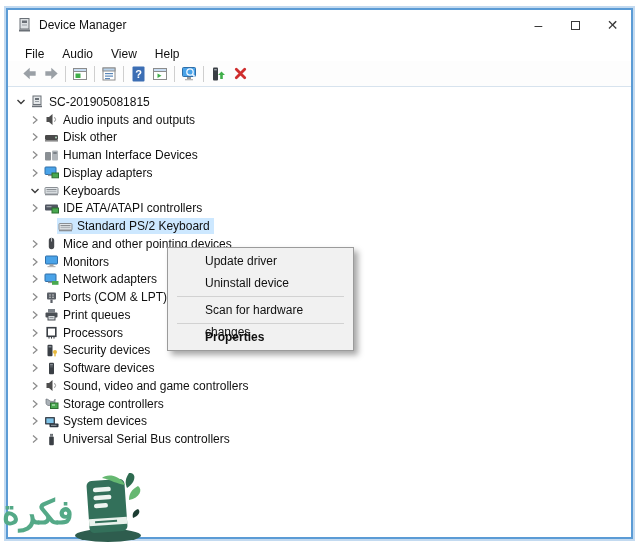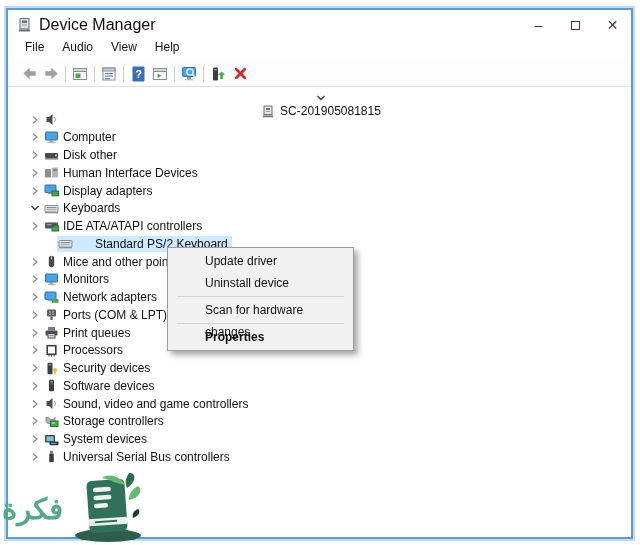--- a/index.html
+++ b/index.html
@@ -6,56 +6,56 @@
   html,body { width:640px; height:545px; background:#fff; overflow:hidden;
     font-family:"Liberation Sans", sans-serif; color:#101010; }
   .stage { position:absolute; inset:0; width:640px; height:545px; background:#fff; }
 
   
   .window { position:absolute; left:6px; top:8px; width:627px; height:531px;
     background:#fff; border:2px solid #5b9bd5; box-shadow:0 0 0 2px rgba(123,174,222,.45); }
 
   .titlebar { height:30px; display:flex; align-items:center; padding-left:9px; background:#fff; }
   .title-icon { width:16px; height:16px; display:inline-flex; }
-  .title-text { margin-left:6px; font-size:16px; }
+  .title-text { margin-left:6px; font-size:12px; }
   .controls { margin-left:auto; display:flex; height:100%; }
   .ctrl { width:37px; height:100%; display:flex; align-items:center; justify-content:center;
     font-size:14px; color:#3a3a3a; }
   .max-box { width:9px; height:9px; border:1px solid #3a3a3a; display:inline-block; }
 
-  .menubar { height:21px; display:flex; align-items:flex-start; padding-left:8px; background:#fff; }
+  .menubar { height:21px; display:flex; align-items:flex-end; padding-left:8px; background:#fff; }
   .mitem { padding:0 9px; font-size:12px; }
 
   .toolbar { height:26px; display:flex; align-items:center; padding-left:10px;
     background:#fdfdfd; border-bottom:1px solid #d7e3ee; }
   .tbtn { width:22px; height:22px; display:flex; align-items:center; justify-content:center; }
   .tsep { width:1px; height:16px; background:#cfcfcf; margin:0 3px; }
 
   
   .tree { position:absolute; left:2px; right:2px; top:78px; bottom:2px; background:#fff;
     padding-top:5px; overflow:hidden; }
   .trow { height:17.75px; display:flex; align-items:center; white-space:nowrap; }
-  .lvl0 { padding-left:6px;flex-direction:column; } .lvl1 { padding-left:20px; } .lvl2 { padding-left:34px; }
+  .lvl0 { padding-left:6px; } .lvl1 { padding-left:20px; } .lvl2 { padding-left:34px; }
   .chev { width:13px; display:inline-flex; align-items:center; flex:none; }
   .rowsel { display:inline-flex; align-items:center; padding:1px 4px 1px 1px; }
-  .rowsel.selected { background:#cde8ff;gap:18px; }
+  .rowsel.selected { background:#cde8ff; }
   .ticon { width:15px; height:13px; margin-right:4px; display:inline-flex; flex:none; }
   .tlabel { font-size:12px; }
 
   
   .ctxmenu { position:absolute; left:167px; top:247px; width:187px; background:#f1f1f1;
     border:1px solid #9b9b9b; box-shadow:4px 4px 6px rgba(0,0,0,.35); padding:2px 8px; z-index:50; }
   .citem { height:22px; line-height:22px; padding-left:29px; font-size:12px; }
   .citem.bold { font-weight:bold; }
   .csep { height:1px; background:#d2d2d2; margin:2px 1px; }
 
   
   .logo { position:absolute; left:0; top:472px; width:152px; height:73px; z-index:60; }
   .logo-text { position:absolute; left:2px; top:20px; font-family:Liberation Sans, sans-serif;
-    font-weight:bold; font-size:29px; color:#54a987; }
+    font-weight:bold; font-size:34px; color:#54a987; }
 </style>
 </head>
 <body>
 
 <div class="stage">
 
   <div class="window">
 
     <div class="titlebar">
       <span class="title-icon">
@@ -194,37 +194,21 @@
               <path d="M3 1.5 7 5 3 8.5" fill="none" stroke="#8a8a8a" stroke-width="1.2"></path>
             </svg>
           </span>
           <span class="rowsel">
             <span class="ticon">
               <svg width="15" height="13" viewBox="0 0 15 13">
                 <path d="M8.5 1 5 4H2.5v5H5l3.5 3z" fill="#4d4d4d"></path>
                 <path d="M10.5 4.2a3.3 3.3 0 0 1 0 4.6" fill="none" stroke="#8d8d8d" stroke-width="1"></path>
               </svg>
             </span>
-          </span>
-        </div>
-        <div class="trow lvl1">
-          <span class="chev">
-            <svg width="10" height="10" viewBox="0 0 10 10">
-              <path d="M3 1.5 7 5 3 8.5" fill="none" stroke="#8a8a8a" stroke-width="1.2"></path>
-            </svg>
-          </span>
-          <span class="rowsel">
-            <span class="ticon">
-              <svg width="15" height="13" viewBox="0 0 15 13">
-                <rect x="1.5" y="1" width="12" height="8" rx="0.8" fill="#4aa3e8" stroke="#2f6ea8"></rect>
-                <rect x="5.5" y="9.3" width="4" height="1.6" fill="#9a9a9a"></rect>
-                <rect x="3.5" y="11" width="8" height="1.2" fill="#b5b5b5"></rect>
-              </svg>
-            </span>
-            <span class="tlabel">Computer</span>
+            <span class="tlabel">Audio inputs and outputs</span>
           </span>
         </div>
         <div class="trow lvl1">
           <span class="chev">
             <svg width="10" height="10" viewBox="0 0 10 10">
               <path d="M3 1.5 7 5 3 8.5" fill="none" stroke="#8a8a8a" stroke-width="1.2"></path>
             </svg>
           </span>
           <span class="rowsel">
             <span class="ticon">

